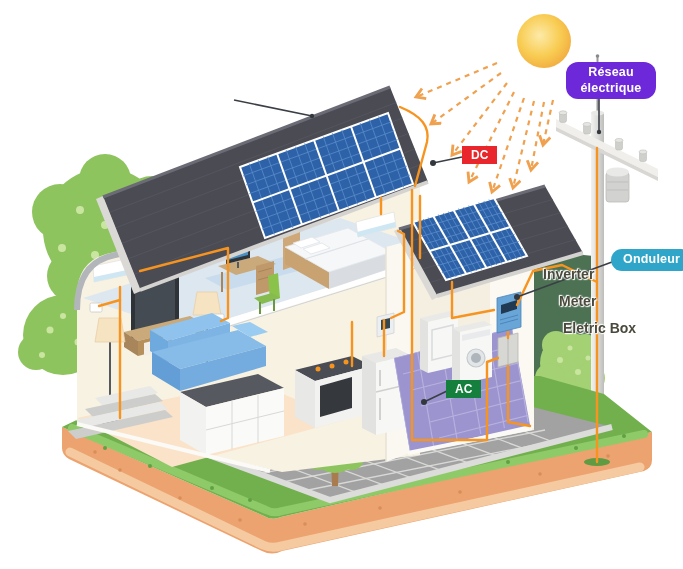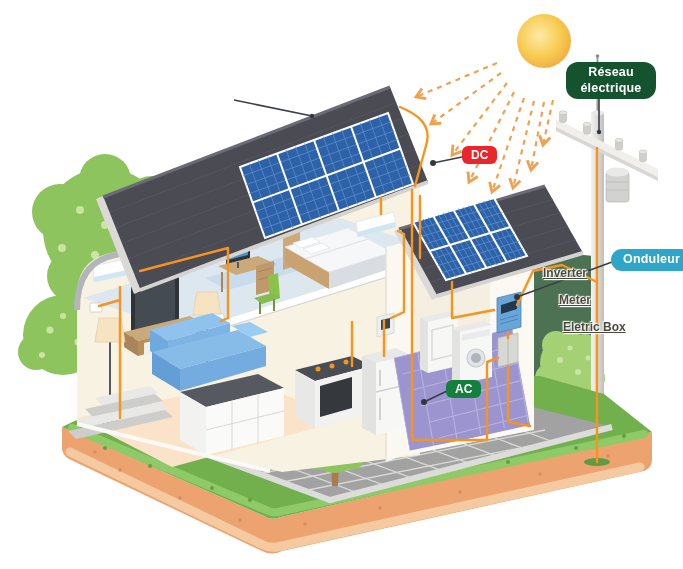--- a/index.html
+++ b/index.html
@@ -2,23 +2,23 @@
 <html><head>
 <meta charset="utf-8">
 <style>
   html,body{margin:0;padding:0;background:#fff;}
   .stage{position:relative;width:683px;height:569px;background:#ffffff;overflow:hidden;
          font-family:"Liberation Sans",sans-serif;}
   .stage svg{position:absolute;left:0;top:0;}
   .callout{position:absolute;color:#fff;font-weight:bold;font-size:12.5px;letter-spacing:.2px;
            padding:3px 12px;border-radius:12px;text-align:center;line-height:1.25;white-space:nowrap;}
   .callout.wrap{white-space:normal;width:72px;padding:3px 9px;}
-  .badge{position:absolute;color:#fff;font-weight:bold;font-size:12px;padding:2px 9px;border-radius:6px;}
-  .devtag{position:absolute;color:#4a4a3c;font-weight:bold;font-size:12px;white-space:nowrap;
-          text-shadow:0 0 2px #fff,0 0 2px #fff,0 0 1px #fff,1px 1px 1px #fff,-1px -1px 1px #fff;text-decoration:underline;}
+  .badge{position:absolute;color:#fff;font-weight:bold;font-size:12px;padding:2px 9px;border-radius:0;}
+  .devtag{position:absolute;color:#4a4a3c;font-weight:bold;font-size:14px;white-space:nowrap;
+          text-shadow:0 0 2px #fff,0 0 2px #fff,0 0 1px #fff,1px 1px 1px #fff,-1px -1px 1px #fff;}
 </style>
 </head>
 <body>
 
 <div class="stage">
 <svg width="683" height="569" viewBox="0 0 683 569">
   <defs>
     <radialGradient id="sunGrad" cx="42%" cy="40%" r="70%">
       <stop offset="0%" stop-color="#fdeaa8"></stop>
       <stop offset="55%" stop-color="#f8cc52"></stop>
@@ -452,20 +452,20 @@
   </g>
   <g fill="#33383e">
     <circle cx="312" cy="116" r="2.2"></circle>
         <circle cx="599" cy="132" r="2.2"></circle>
     <circle cx="517" cy="297" r="3"></circle>
         <circle cx="433" cy="163" r="3"></circle>
         <circle cx="424" cy="402" r="3"></circle>
   </g>
 </svg>
 
-<div class="callout wrap" style="left: 566px; top: 62px; background: #14532d;">Réseau électrique</div>
+<div class="callout wrap" style="left: 566px; top: 62px; background: #6d28d9;">Réseau électrique</div>
 <div class="callout" style="left: 611px; top: 249px; background: rgb(47, 166, 201);">Onduleur</div>
 <div class="badge" style="left: 462px; top: 146px; background: rgb(232, 38, 43);">DC</div>
 <div class="badge" style="left: 446px; top: 380px; background: #15803d;">AC</div>
 <div class="devtag" style="left:543px;top:266px;">Inverter</div>
 <div class="devtag" style="left:559px;top:293px;">Meter</div>
 <div class="devtag" style="left:545px;top:320px;padding-left:18px;">Eletric Box</div>
 </div>
 
 </body></html>

